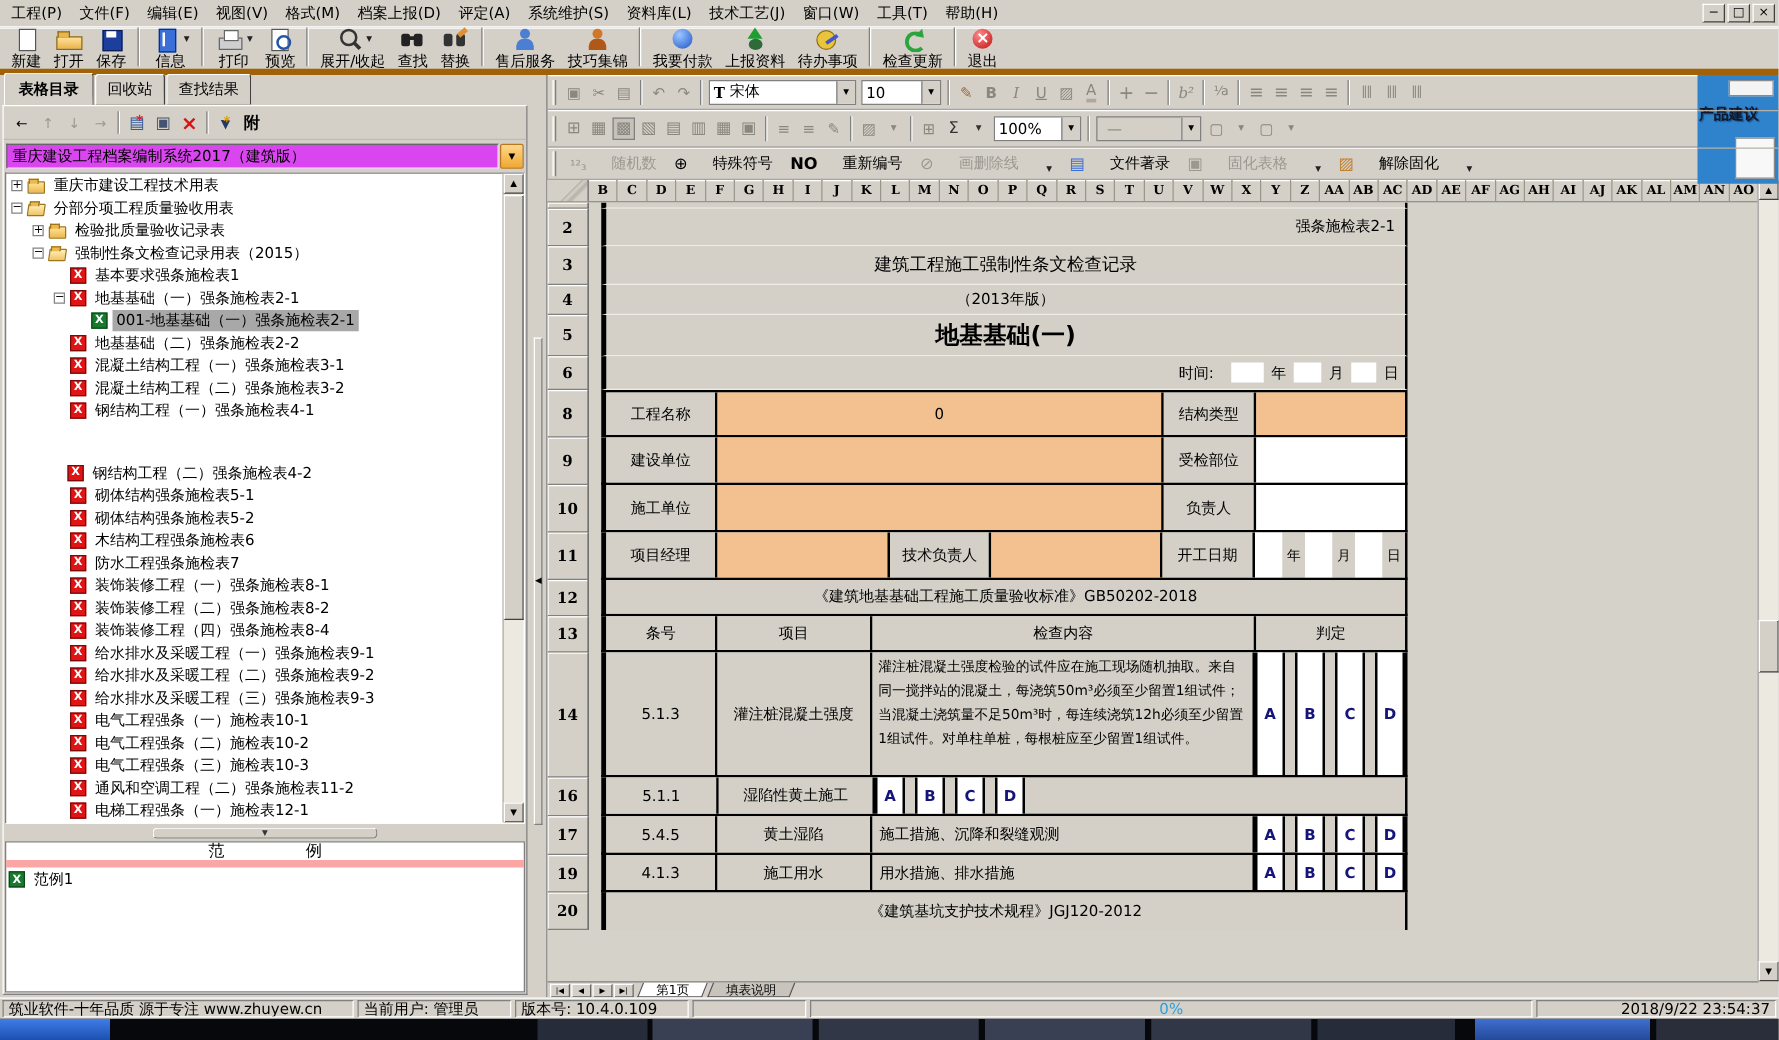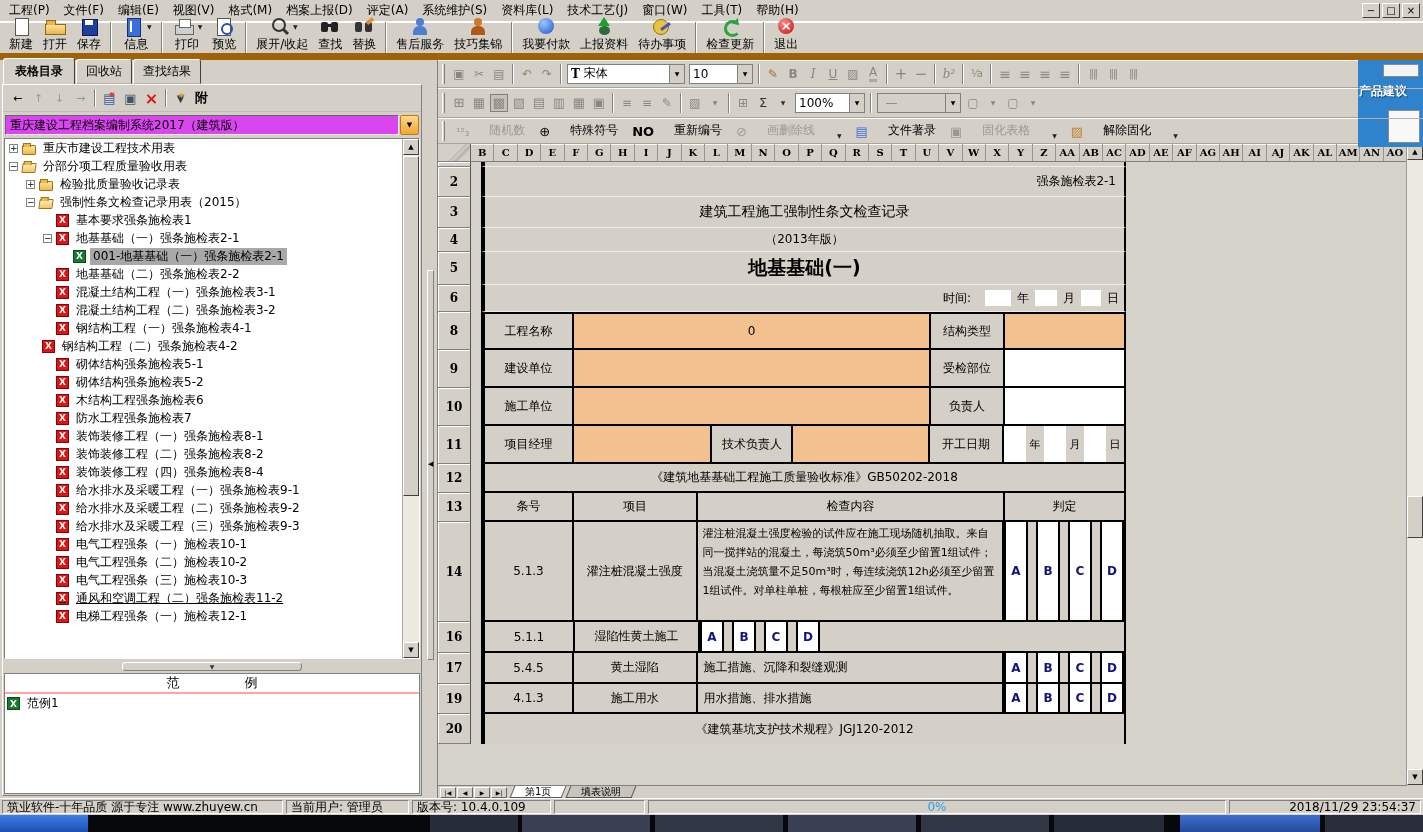--- a/index.html
+++ b/index.html
@@ -10,22 +10,22 @@
 
   
   #menubar{position:absolute;left:0;top:0;width:100%;height:22px;display:flex;align-items:center;
            padding-left:2px;border-bottom:1px solid #fff}
   .menu-item{padding:2px 7px;white-space:nowrap}
   #winbtns{position:absolute;right:3px;top:3px;display:flex;gap:2px}
   .wbtn{width:18px;height:15px;background:#d4d0c8;border:1px solid;border-color:#fff #404040 #404040 #fff;
         font-size:10px;line-height:12px;text-align:center}
 
   
-  #toolbar{position:absolute;left:0;top:22px;width:100%;height:38px;display:flex;align-items:flex-end;
-           padding-left:4px;border-bottom:7px solid #a16207;box-shadow:inset 0 1px 0 #fff}
+  #toolbar{position:absolute;left:0;top:22px;width:100%;height:38px;display:flex;align-items:flex-start;
+           padding-left:4px;border-bottom:5px solid #a16207;box-shadow:inset 0 1px 0 #fff}
   .tbtn{display:flex;flex-direction:column;align-items:center;justify-content:center;height:36px;padding:0 5px;white-space:nowrap}
   .icwrap{display:flex;align-items:center;height:20px}
   .dd{font-size:6px;margin-left:2px;color:#222}
   .tsep{width:2px;height:31px;border-left:1px solid #808080;border-right:1px solid #fff;margin:0 4px}
   .ic{position:relative;width:24px;height:19px;display:inline-block}
   .ic-new::before{content:"";position:absolute;left:6px;top:1px;width:12px;height:16px;background:#fff;border:1px solid #555}
   .ic-open::before{content:"";position:absolute;left:2px;top:7px;width:19px;height:9px;background:linear-gradient(#ffe09a,#eab54a);border:1px solid #8c6a10}
   .ic-open::after{content:"";position:absolute;left:3px;top:3px;width:8px;height:4px;background:#eab54a;border:1px solid #8c6a10;border-bottom:none}
   .ic-save::before{content:"";position:absolute;left:5px;top:2px;width:14px;height:15px;background:#1c3f9e;border:1px solid #0a1f55}
   .ic-save::after{content:"";position:absolute;left:8px;top:3px;width:8px;height:5px;background:#fff}
@@ -97,21 +97,21 @@
   .tlabel{padding:0 3px}
   .tlabel.sel{background:#a8a8a8}
   .vsb{position:absolute;right:0;top:0;bottom:0;width:17px;background:#ece9e0;border-left:1px solid #b0aca2}
   .sbtn{position:absolute;left:0;width:16px;height:16px;background:#d4d0c8;border:1px solid;border-color:#fff #404040 #404040 #fff;
         font-size:7px;text-align:center;line-height:14px}
   .sthumb{position:absolute;left:0;width:16px;background:#d4d0c8;border:1px solid;border-color:#fff #404040 #404040 #fff}
   #hsplit{position:absolute;left:1px;right:1px;top:575px;height:12px;display:flex;align-items:center;justify-content:center}
   #hthumb{width:180px;height:9px;background:#d4d0c8;border:1px solid;border-color:#fff #808080 #808080 #fff;
           border-radius:4px;display:flex;align-items:center;justify-content:center;font-size:6px;color:#333}
   #exbox{position:absolute;left:1px;right:1px;top:588px;bottom:1px;background:#fff;border:1px solid #808080}
-  #exheader{height:20px;display:flex;align-items:center;justify-content:center;border-bottom:2px solid #fca5a5;font-size:13px}
+  #exheader{height:20px;display:flex;align-items:center;justify-content:center;border-bottom:6px solid #fca5a5;font-size:13px}
   .exitem{display:flex;align-items:center;height:19px;padding:1px 2px}
 
   
   #vsplit{position:absolute;left:425px;top:60px;width:12px;height:738px;background:#d4d0c8}
   #vthumb{position:absolute;left:2px;top:210px;width:7px;height:390px;background:#d4d0c8;
           border:1px solid;border-color:#fff #808080 #808080 #fff}
   #vthumb span{position:absolute;top:50%;left:0;margin-top:-5px;font-size:7px}
 
   
   #right{position:absolute;left:437px;top:60px;width:986px;height:738px;background:#d4d0c8;border-left:1px solid #808080}
@@ -205,21 +205,21 @@
   .nav-next::before{content:"▶"} .nav-last::before{content:"▶|"}
   .stab{height:12px;padding:0 12px;display:flex;align-items:center;font-size:10px;background:#c8c4bc;
         border:1px solid #555;border-top:none;transform:skewX(-22deg);margin-left:4px}
   .stab.active{background:#fff}
   .stab span{transform:skewX(22deg);white-space:nowrap}
 
   
   #svs{position:absolute;right:0;top:84px;width:17px;height:641px;background:#ece9e0;border-left:1px solid #999}
 
   
-  #promo{position:absolute;right:0;top:0;width:65px;height:87px;background:#2f83cc;z-index:40;overflow:hidden;color:#ffffff}
+  #promo{position:absolute;right:0;top:0;width:65px;height:87px;background:#2f83cc;z-index:40;overflow:hidden;color:#0f172a}
   #promo .pwin1{position:absolute;right:4px;top:4px;width:36px;height:13px;background:#f4f4f4;border:1px solid #8a8a8a}
   #promo .pwin2{position:absolute;right:3px;top:50px;width:32px;height:33px;background:#f8f8f8;border:1px solid #8a8a8a}
   #promo .plabel{position:absolute;left:1px;top:23px;font-size:12px;font-weight:bold;white-space:nowrap;text-shadow:1px 1px 1px #164a80}
   #promo .pline{position:absolute;left:0;right:0;height:1px;background:#b5b1a8}
 
   
   #statusbar{position:absolute;left:0;top:798px;width:100%;height:17px;background:#d4d0c8;border-top:1px solid #fff;
              display:flex;align-items:center;padding:1px 2px}
   .sseg{height:14px;border:1px solid;border-color:#808080 #fff #fff #808080;margin-right:3px;
         display:flex;align-items:center;padding:0 4px;white-space:nowrap;overflow:hidden;font-size:12px}
@@ -469,21 +469,21 @@
             <div class="trow" style="padding-left: 38px;">
               <span class="expspace"></span>
               <span class="ticon xls-red"></span>
               <span class="tlabel">混凝土结构工程（二）强条施检表3-2</span>
             </div>
             <div class="trow" style="padding-left: 38px;">
               <span class="expspace"></span>
               <span class="ticon xls-red"></span>
               <span class="tlabel">钢结构工程（一）强条施检表4-1</span>
             </div>
-            <div class="trow" style="padding-left: 24px;">
+            <div class="trow" style="padding-left: 36px; margin-top: 32px;">
               <span class="expspace"></span>
               <span class="ticon xls-red"></span>
               <span class="tlabel">钢结构工程（二）强条施检表4-2</span>
             </div>
             <div class="trow" style="padding-left: 38px;">
               <span class="expspace"></span>
               <span class="ticon xls-red"></span>
               <span class="tlabel">砌体结构强条施检表5-1</span>
             </div>
             <div class="trow" style="padding-left: 38px;">
@@ -539,21 +539,21 @@
             <div class="trow" style="padding-left: 38px;">
               <span class="expspace"></span>
               <span class="ticon xls-red"></span>
               <span class="tlabel">电气工程强条（二）施检表10-2</span>
             </div>
             <div class="trow" style="padding-left: 38px;">
               <span class="expspace"></span>
               <span class="ticon xls-red"></span>
               <span class="tlabel">电气工程强条（三）施检表10-3</span>
             </div>
-            <div class="trow" style="padding-left: 38px; text-decoration: underline;">
+            <div class="trow" style="padding-left: 38px;">
               <span class="expspace"></span>
               <span class="ticon xls-red"></span>
               <span class="tlabel">通风和空调工程（二）强条施检表11-2</span>
             </div>
             <div class="trow" style="padding-left: 38px;">
               <span class="expspace"></span>
               <span class="ticon xls-red"></span>
               <span class="tlabel">电梯工程强条（一）施检表12-1</span>
             </div>
           </div>
@@ -1000,21 +1000,21 @@
       <div class="pline" style="top:58px"></div>
     </div>
   </div>
 
   <div id="statusbar">
     <span class="sseg s-brand">筑业软件-十年品质 源于专注 www.zhuyew.cn</span>
     <span class="sseg s-user">当前用户: 管理员</span>
     <span class="sseg s-ver">版本号: 10.4.0.109</span>
     <span class="sseg s-empty"></span>
     <span class="sseg s-prog">0%</span>
-    <span class="sseg s-date">2018/11/29 23:54:37</span>
+    <span class="sseg s-date">2018/9/22 23:54:37</span>
   </div>
 
   <div id="taskbar">
     <div class="tk1"></div>
     <div class="tk2"></div>
     <div class="tk3"></div>
     <div class="tk4"></div>
     <div class="tk5"></div>
     <div class="tk6"></div>
     <div class="tk7"></div>

